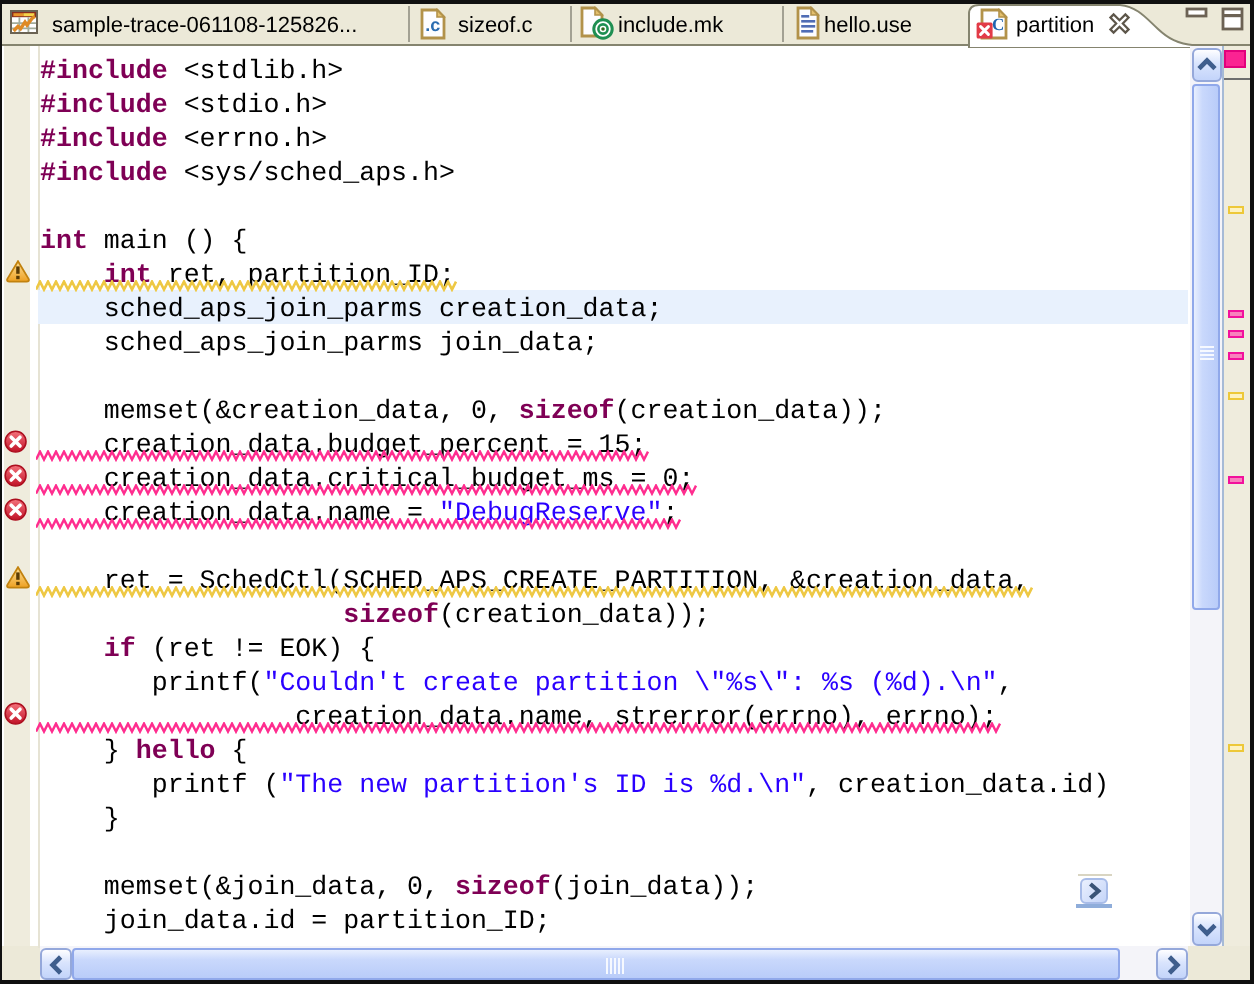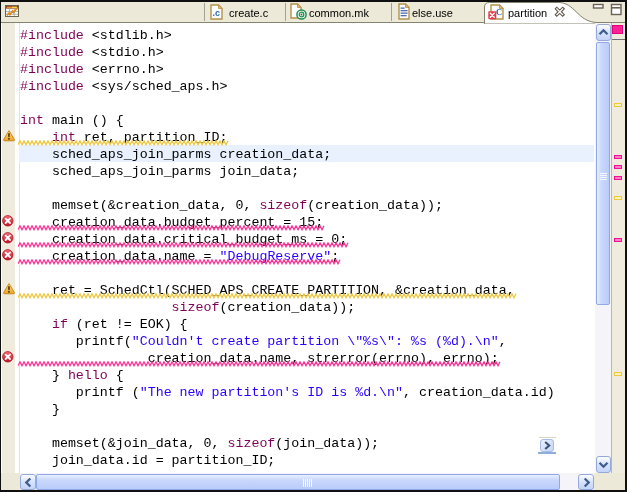--- a/index.html
+++ b/index.html
@@ -1,20 +1,20 @@
 <!DOCTYPE html>
 <html><head><meta charset="utf-8"><style>
 *{margin:0;padding:0;box-sizing:border-box}
 body{width:627px;height:492px}
 #root{position:relative;width:627px;height:492px;background:#fff;overflow:hidden;
   font-family:"Liberation Sans",sans-serif}
 .tl{position:absolute;top:6px;font-size:11px;line-height:14px;color:#000;white-space:nowrap;font-family:"Liberation Sans",sans-serif}
 pre{position:absolute;left:20px;top:27px;margin:0;font-family:"Liberation Mono",monospace;
   font-size:13.3px;line-height:17px;color:#000}
-pre b{font-weight:normal;color:#7F0055}
+pre b{font-weight:bold;color:#7F0055}
 pre u{text-decoration:none;color:#2A00FF}
 .btn{position:absolute;border:1px solid #95a8da;border-radius:3px;overflow:hidden;
   background:linear-gradient(180deg,#fefeff 0%,#d9e4fd 45%,#c3d4fa 100%);
   display:flex;align-items:center;justify-content:center}
 .btn svg{display:block}
 </style></head><body>
 <div id="root">
 
   <div style="position:absolute;left:0;top:0;width:627px;height:23px;background:#ece9d8"></div>
   <div style="position:absolute;left:204px;top:3px;width:1px;height:18px;background:#a3a193"></div>
@@ -25,23 +25,24 @@
 <path d="M484.5,24 L484.5,7 Q484.5,2.5 489.5,2.5 L560,2.5 C569,3.5 573,9 579,14.5 C584,19.2 589,22 597,22.6 L597,24 Z" fill="#ffffff" stroke="#85846f" stroke-width="1"></path>
 </svg>
 <svg style="position:absolute;left:5px;top:5px" width="14" height="12" viewBox="0 0 14 12">
 <rect x="0.5" y="0.5" width="13" height="11" fill="#fff" stroke="#6b6353" stroke-width="1"></rect>
 <rect x="1" y="1" width="12" height="2.6" fill="#8a2e1d"></rect>
 <rect x="1.7" y="1.6" width="5" height="1.5" fill="#e8952b"></rect>
       <rect x="6.7" y="1.6" width="5.5" height="1.5" fill="#f7d64b"></rect>
 <path d="M4.7,3.6 V11 M9.2,3.6 V11 M1,6.6 H13 M1,9.2 H13" stroke="#a3ac9b" stroke-width="0.9"></path>
 <path d="M1.8,10.5 L4,8.2 L5.3,9.3 L7.5,6 L8.5,7.5 L11,4.2 L12.5,3.2" stroke="#df8a25" stroke-width="1.7" fill="none"></path>
 </svg>
-<div class="tl" style="left:229px">create.c</div>
-<div class="tl" style="left:309px">common.mk</div>
-<div class="tl" style="left:412px">else.use</div>
+<div class="tl" style="left:26px;width:150px">sample-trace-061108-125826...</div>
+<div class="tl" style="left:229px">sizeof.c</div>
+<div class="tl" style="left:309px">include.mk</div>
+<div class="tl" style="left:412px">hello.use</div>
 <div class="tl" style="left:508px">partition</div>
 <svg style="position:absolute;left:210px;top:4px" width="14" height="16" viewBox="0 0 14 16">
 <path d="M1,1 H8.5 L12,4.5 V15 H1 Z" fill="#fdfdff" stroke="#b2924a" stroke-width="1.4"></path>
 <path d="M8.5,1 V4.5 H12 Z" fill="#e3bf6d" stroke="#b2924a" stroke-width="0.8"></path>
 <text x="2.6" y="11.5" font-family="Liberation Sans" font-weight="bold" font-size="9px" fill="#2b6cb0">.c</text>
     </svg>
     <svg style="position:absolute;left:290px;top:3px" width="13" height="16" viewBox="0 0 13 16">
 <path d="M1,1 H7.5 L11,4.5 V15 H1 Z" fill="#fdfdff" stroke="#b2924a" stroke-width="1.4"></path>
 <path d="M7.5,1 V4.5 H11 Z" fill="#e3bf6d" stroke="#b2924a" stroke-width="0.8"></path>
 </svg>

